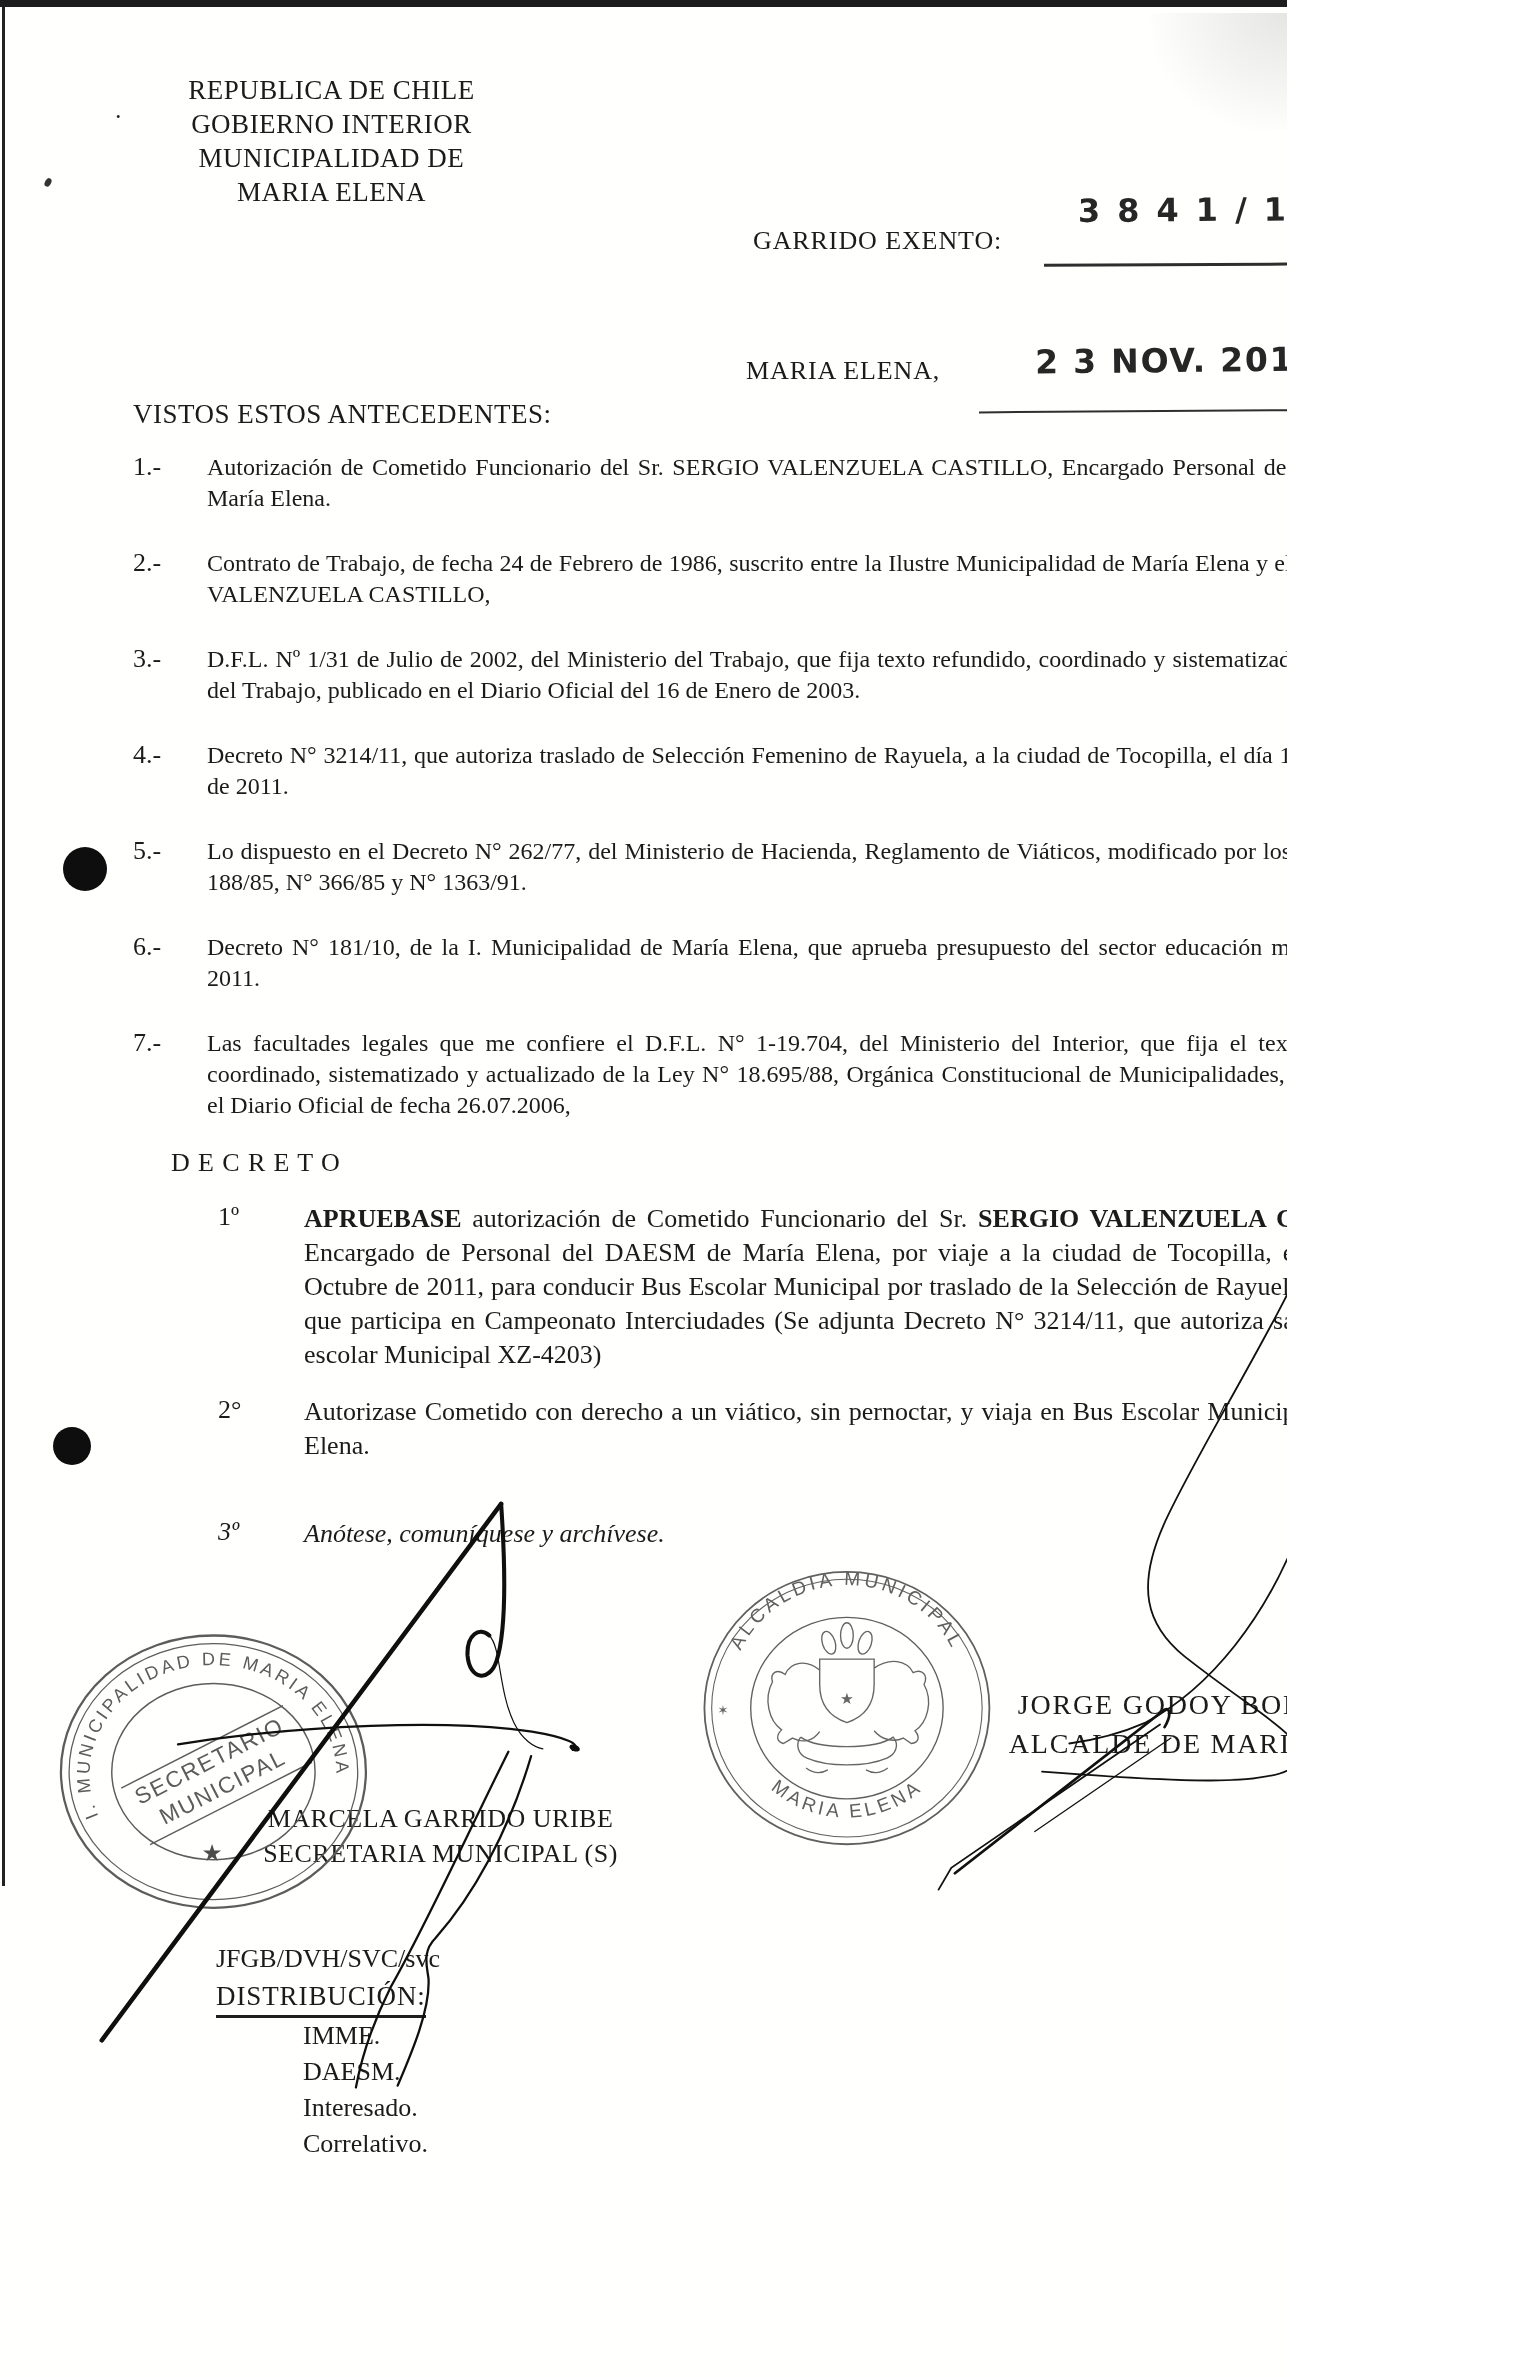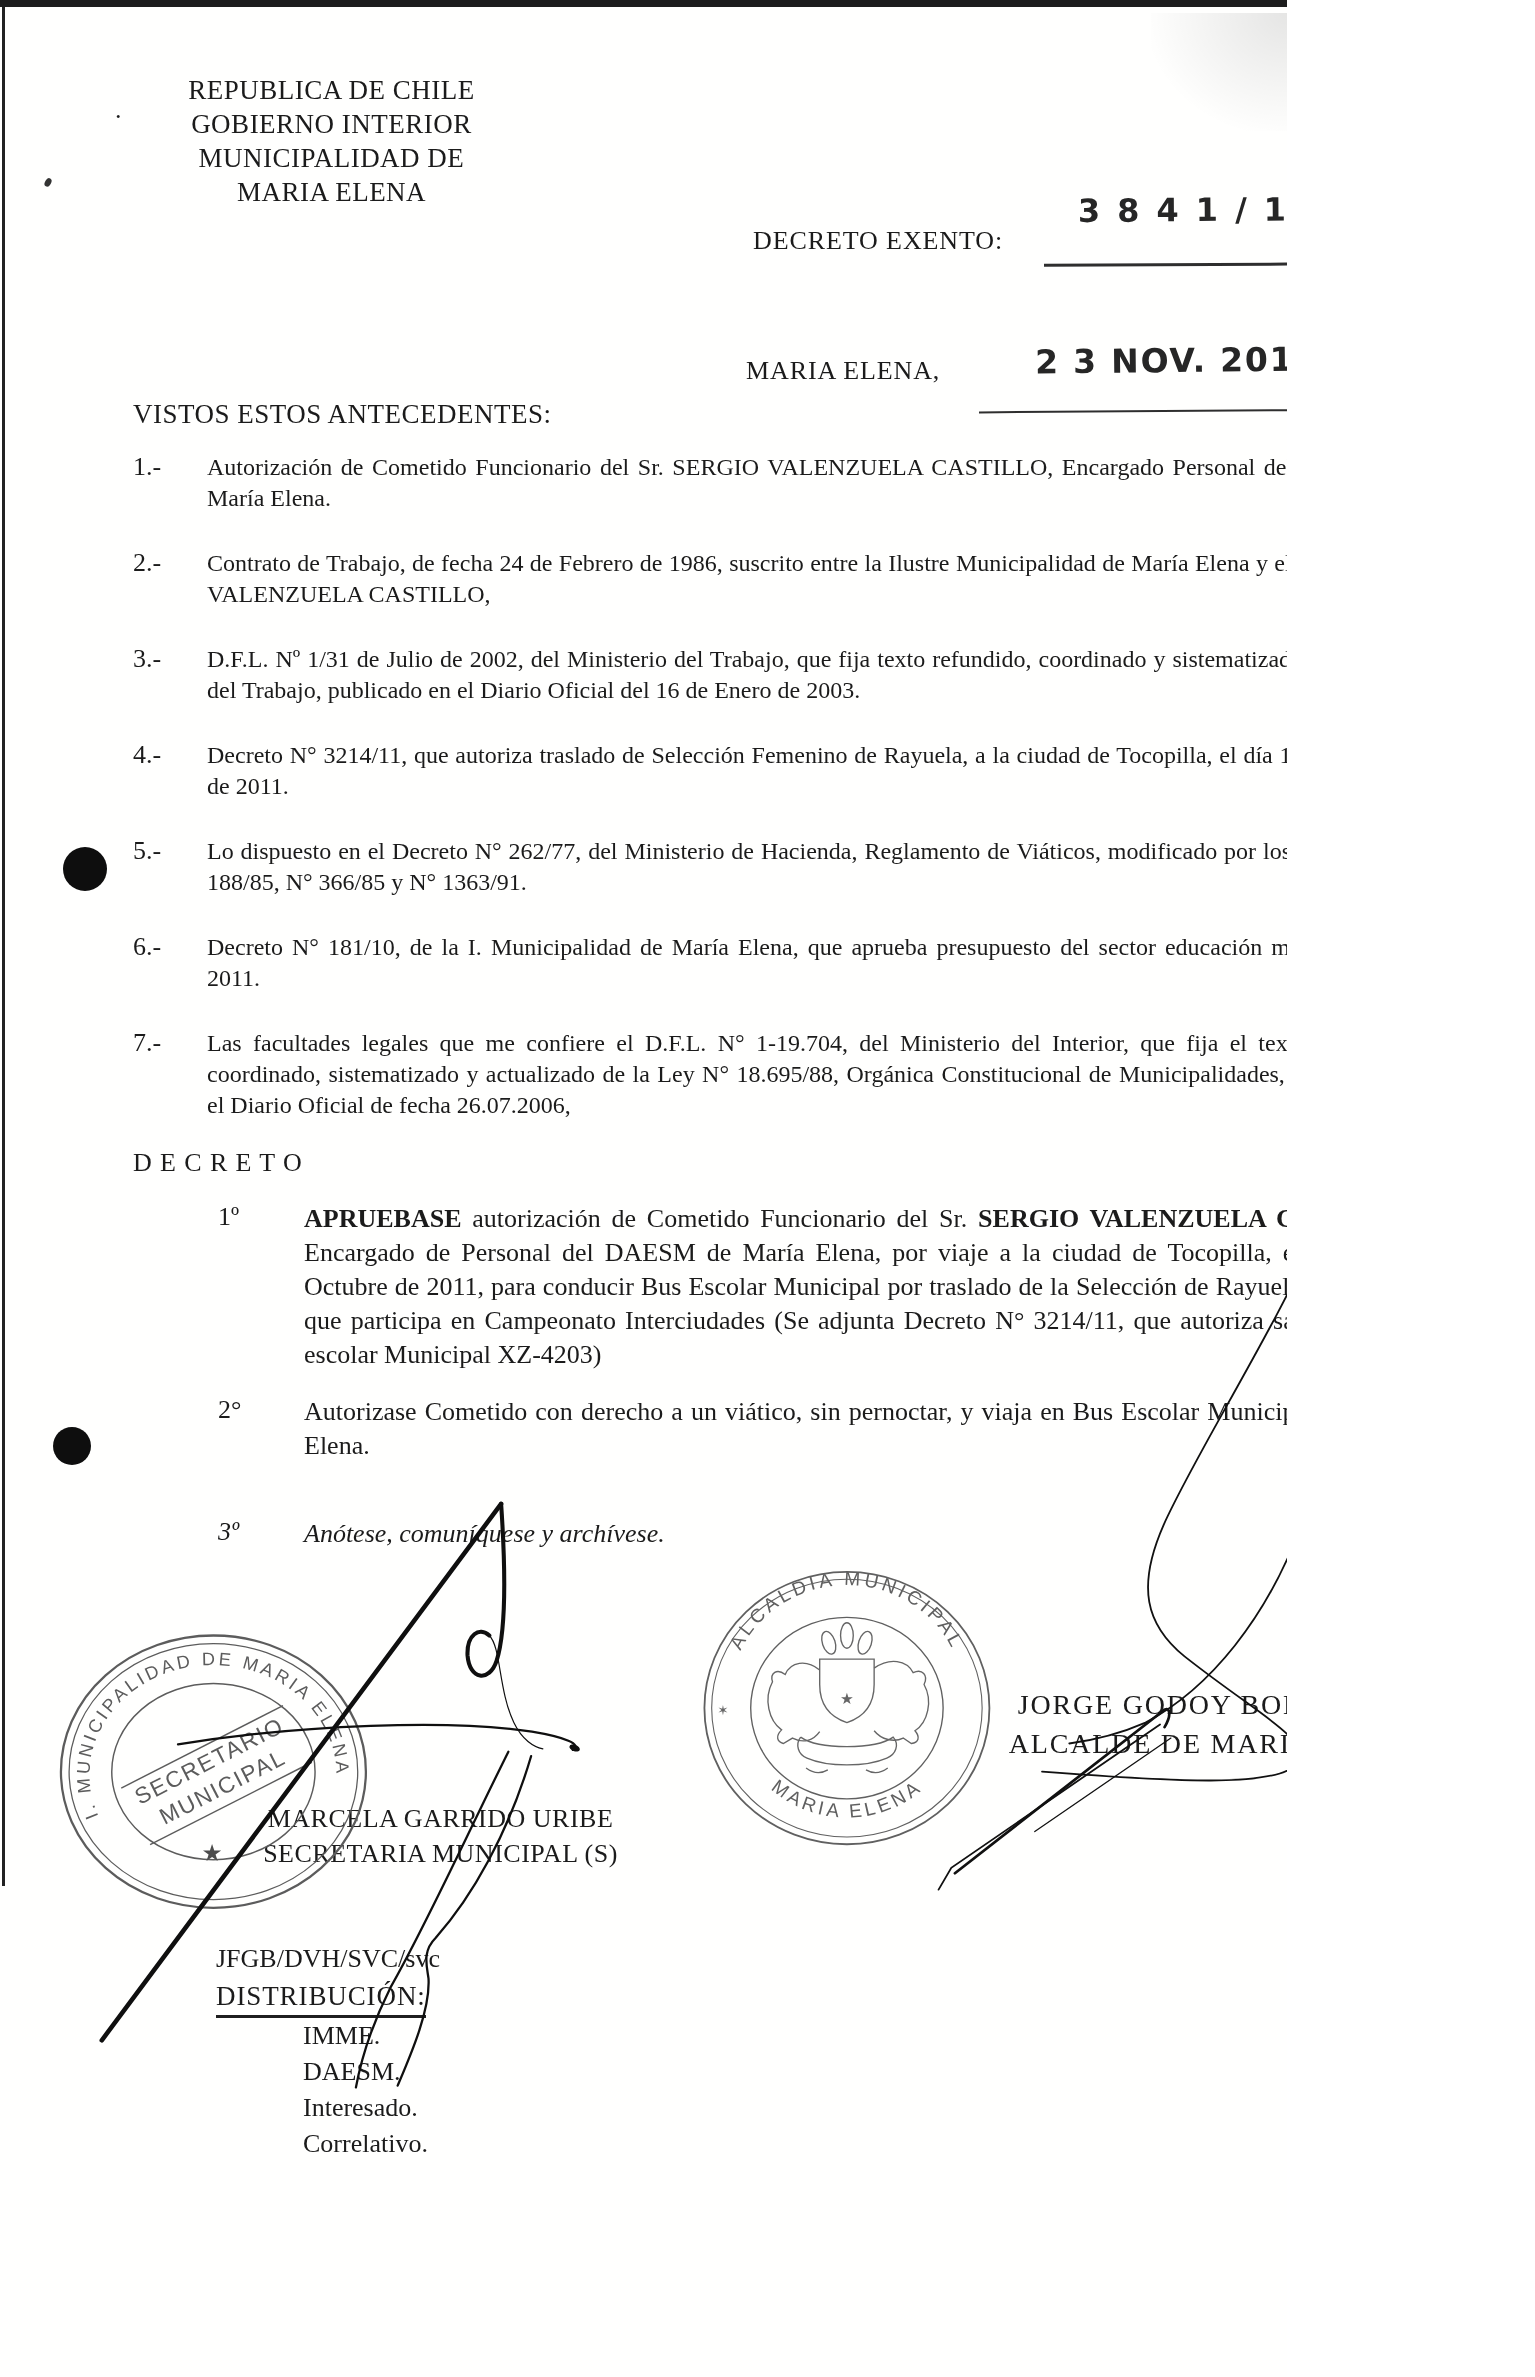--- a/index.html
+++ b/index.html
@@ -26,21 +26,21 @@
   .num-mark{position:absolute;left:1314px;top:180px;width:31px;}
   .num-mark .d{font-family:"DejaVu Sans",sans-serif;font-weight:700;font-size:19px;color:#262626;margin-left:7.3px;}
   .num-mark .bar{height:2.7px;background:#2a2a2a;margin-top:1.8px;}
   
   .body-col{position:absolute;left:133px;top:399px;width:1284px;}
   .heading{font-size:27px;letter-spacing:0.5px;}
   .ante-item{display:flex;margin-top:34px;}
   .ante-item .num{width:74px;flex:none;font-size:26px;}
   .ante-item .txt{flex:1;font-size:24px;line-height:31px;text-align:justify;}
   .ante-item.first{margin-top:22px;}
-  .decreto-heading{margin-top:27px;font-size:26px;letter-spacing:0.9px;}
+  .decreto-heading{margin-top:27px;font-size:26px;letter-spacing:0.9px;margin-left:38px;}
   .res-item{display:flex;margin-top:23.6px;padding-left:85px;}
   .res-item .num{width:86px;flex:none;font-size:26px;}
   .res-item .txt{flex:1;font-size:26px;line-height:34px;text-align:justify;}
   .res-item .txt .b{font-weight:700;font-family:Liberation Serif, serif;}
   .res-item.r1{}
   .res-item.r3{margin-top:54px;font-style:italic;}
   
   .sig-left{position:absolute;left:236px;top:1801px;width:409px;text-align:center;
             font-size:26px;line-height:35px;letter-spacing:0.5px;}
   .sig-right{position:absolute;left:995px;top:1685px;width:432px;text-align:center;
@@ -66,21 +66,21 @@
   <div class="speck" style="left:45px;top:178px;width:6.4px;height:9px;transform:rotate(30deg);"></div>
 
   <div class="letterhead">
     <div>REPUBLICA DE CHILE</div>
     <div>GOBIERNO  INTERIOR</div>
     <div>MUNICIPALIDAD DE</div>
     <div>MARIA ELENA</div>
   </div>
   <span class="mid-dot">·</span>
 
-  <span class="lbl" style="left:753px;top:226px;">DECRETO EXENTO:</span>
+  <span class="lbl" style="left:753px;top:226px;">GARRIDO EXENTO:</span>
   <span class="stamp-ink decree-number">3841/11</span>
   <span class="num-mark">
     <span class="d">d</span>
     <span class="bar" style="display:block;width:27px;transform:rotate(-4deg);"></span>
     <span class="bar" style="display:block;width:33px;margin-left:-3.6px;transform:rotate(-4deg);"></span>
   </span>
   <div class="fill-line" style="left:1044px;top:263px;width:321px;transform:rotate(-0.3deg);"></div>
   <span class="slash" style="left:1373px;top:212px;">/</span>
 
   <span class="lbl" style="left:746px;top:356px;">MARIA ELENA,</span>

